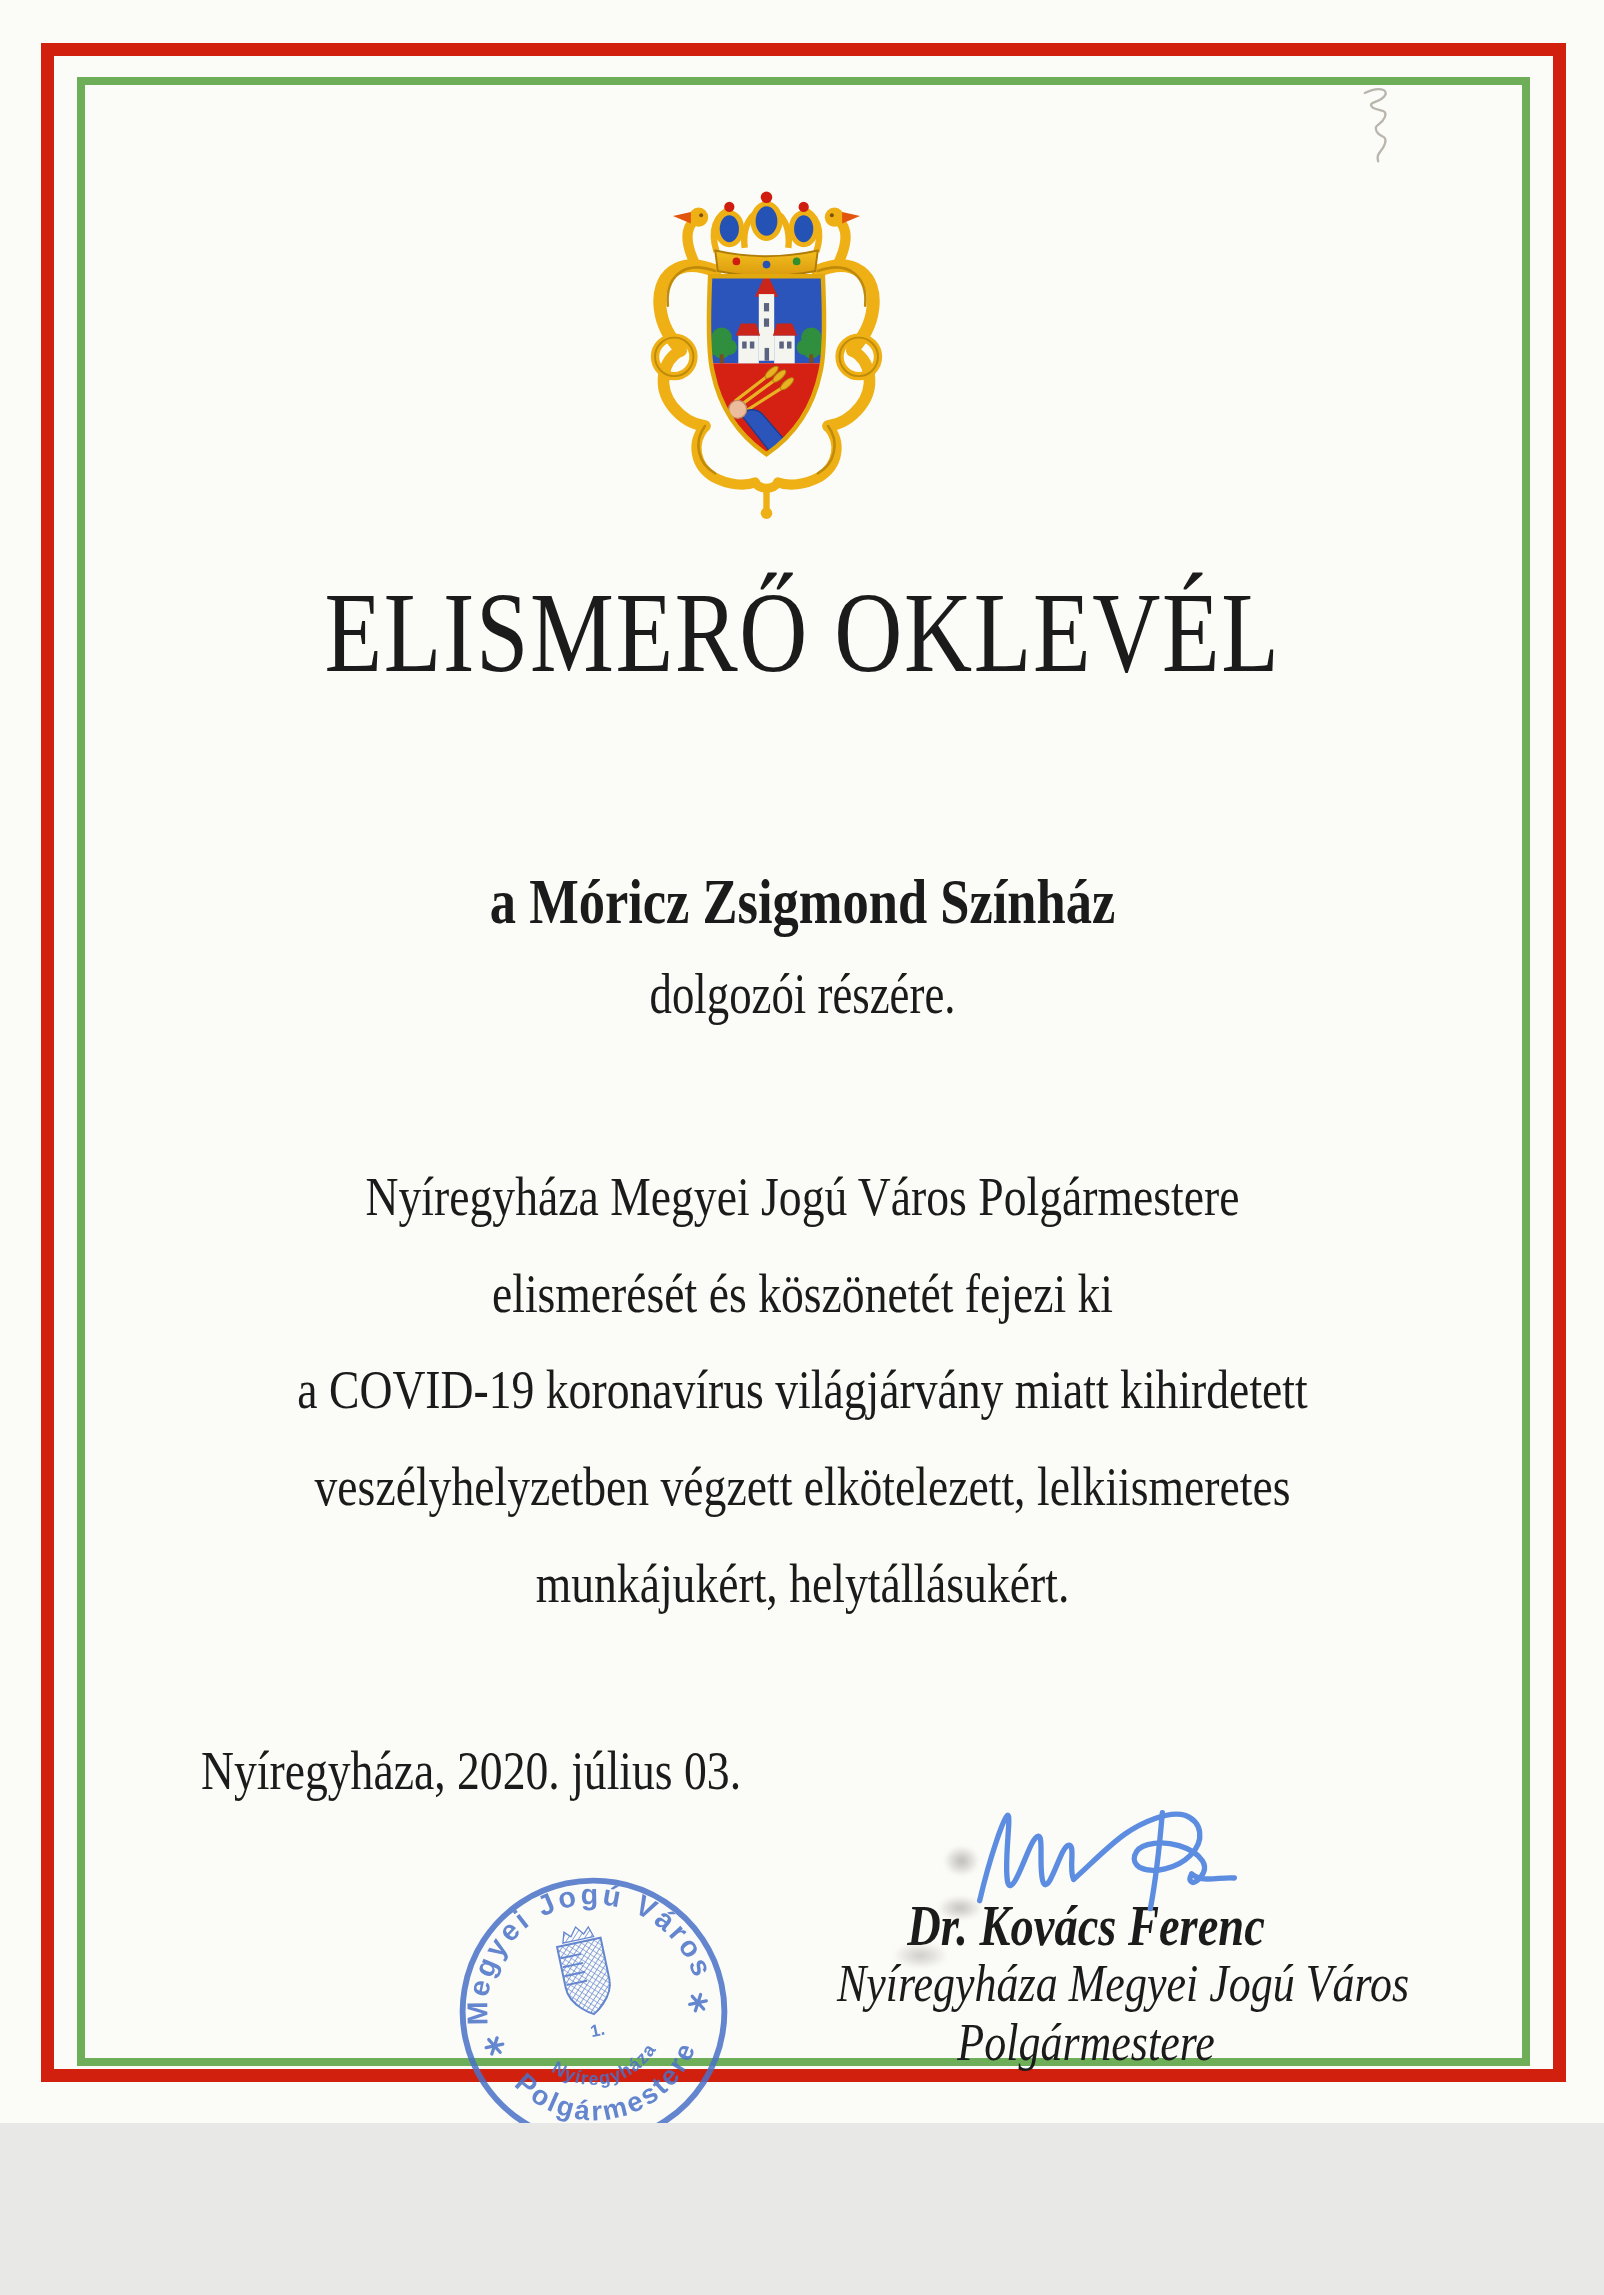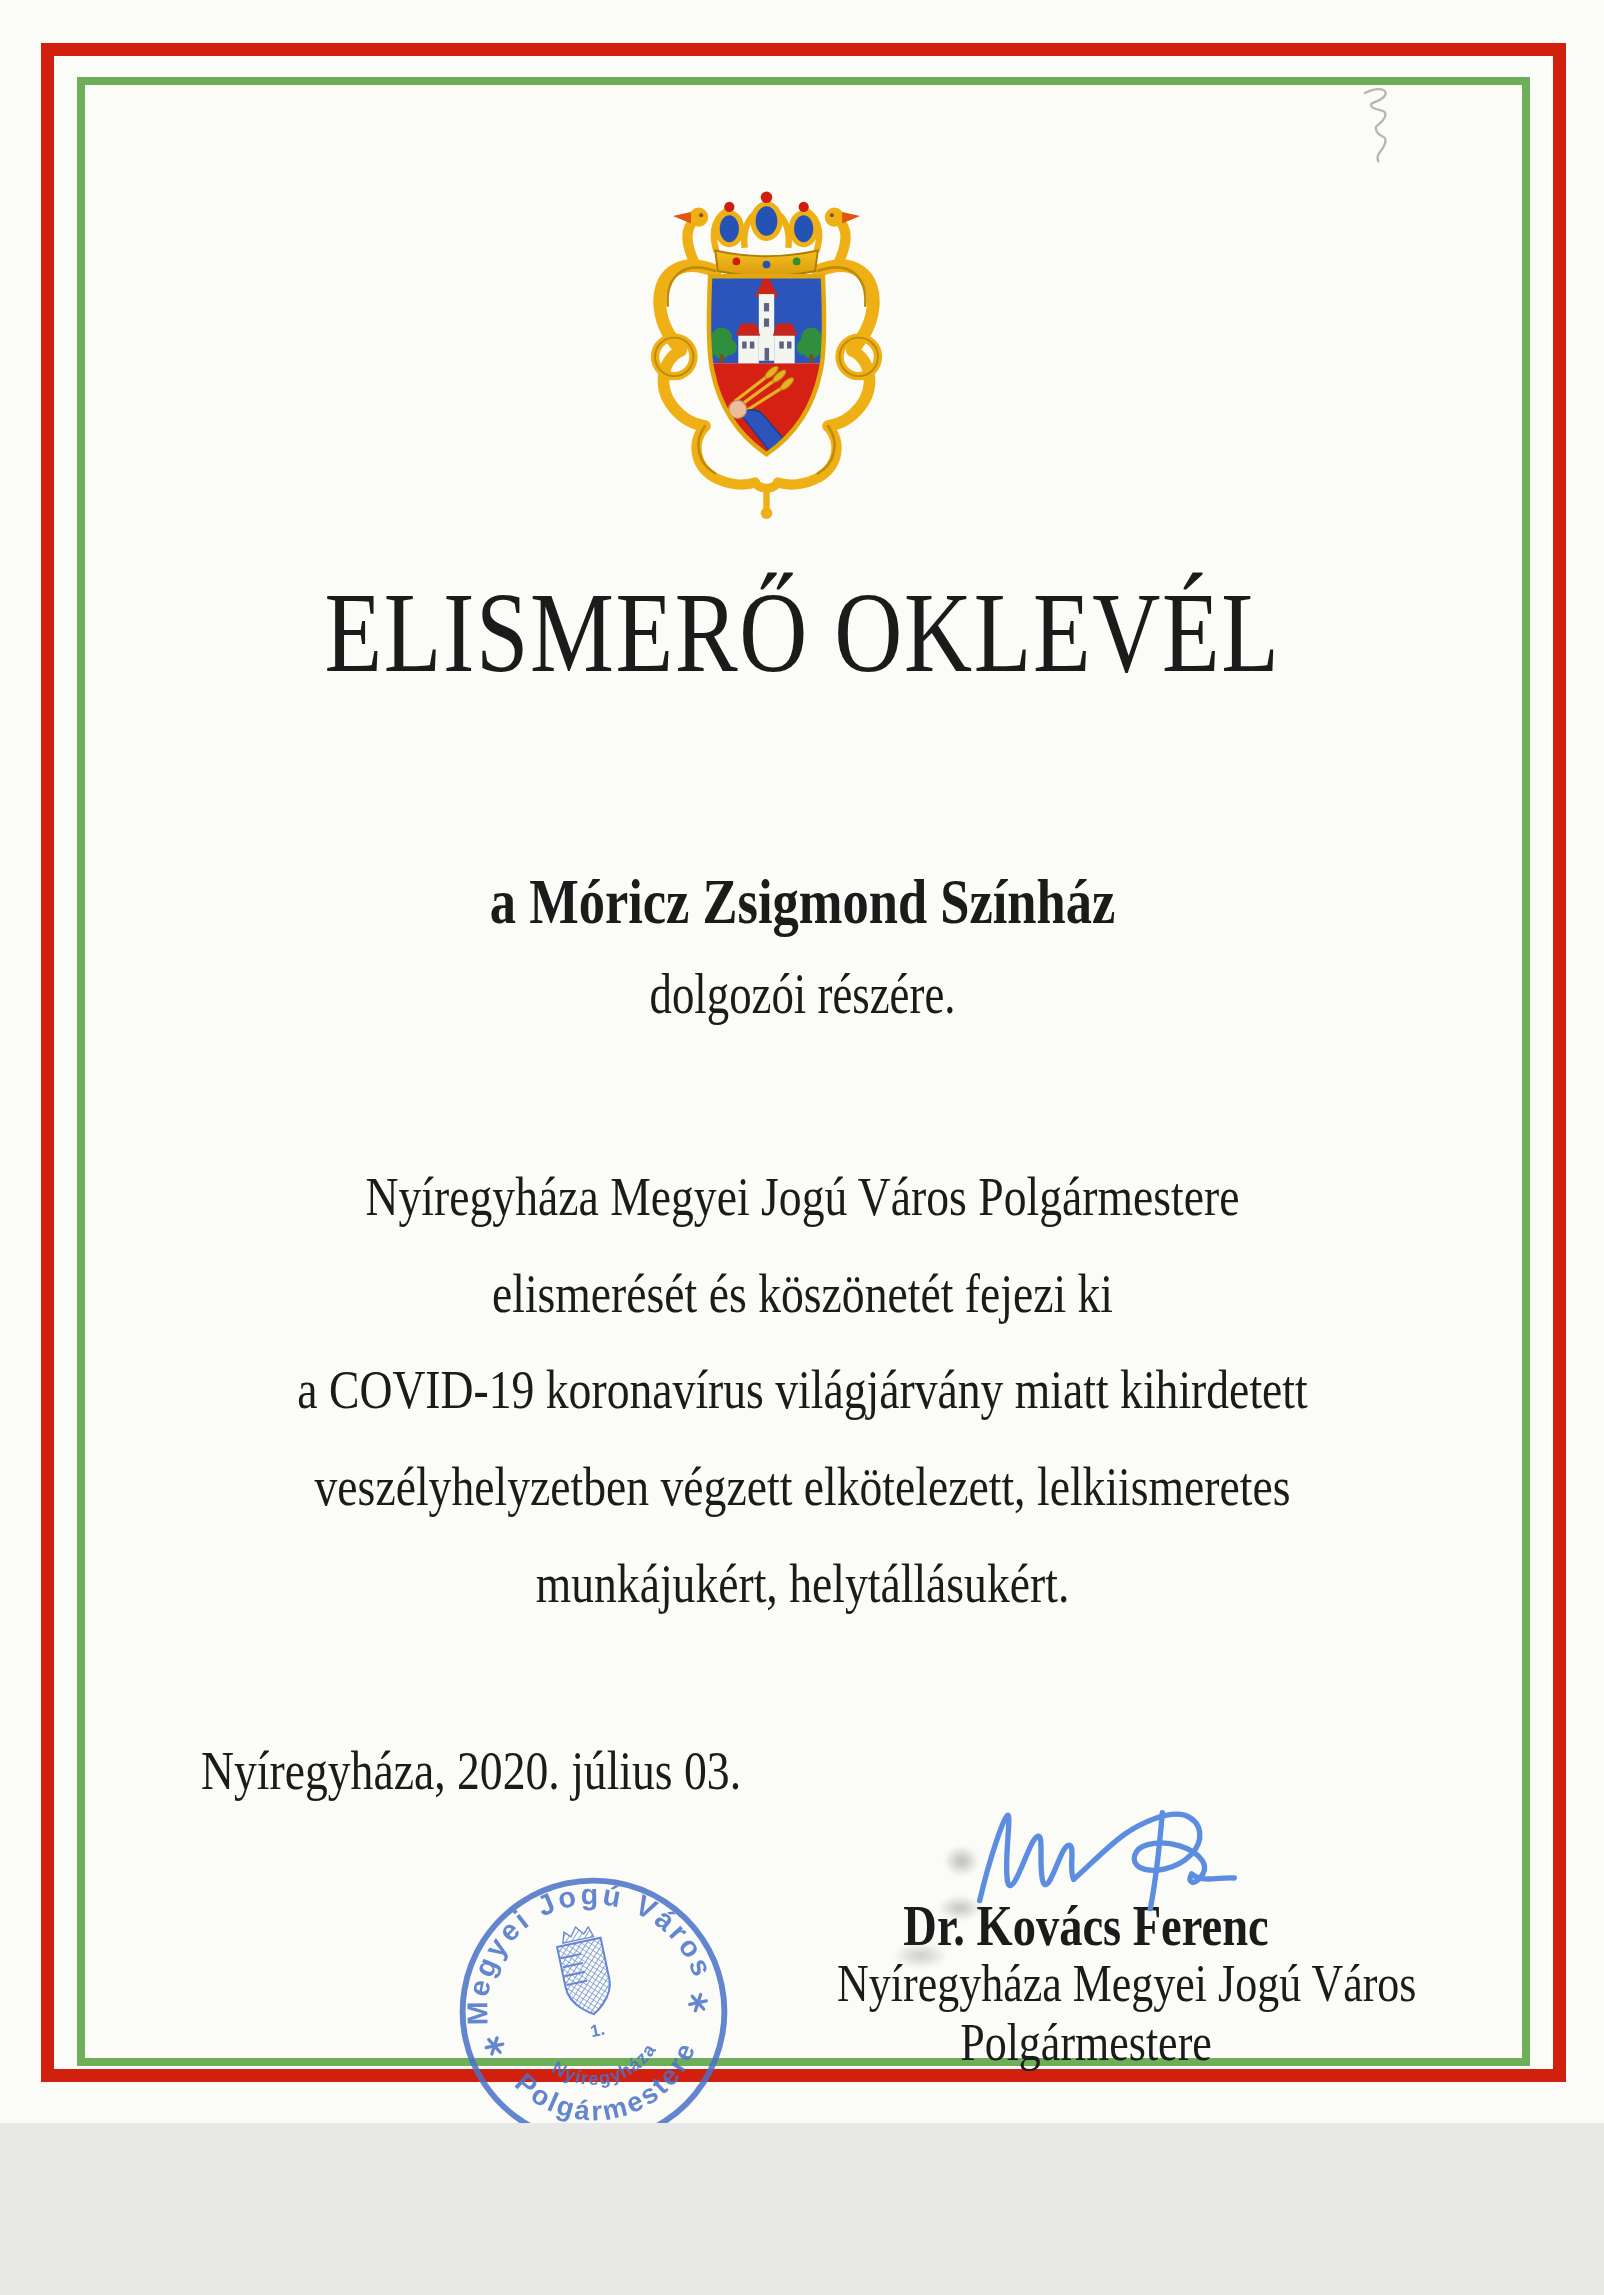--- a/index.html
+++ b/index.html
@@ -33,21 +33,21 @@
   .body-l0 { top:1169px; font-size:55px; transform:scaleX(0.83); }
   .body-l1 { top:1266px; font-size:55px; transform:scaleX(0.83); }
   .body-l2 { top:1362px; font-size:55px; transform:scaleX(0.83); }
   .body-l3 { top:1459px; font-size:55px; transform:scaleX(0.83); }
   .body-l4 { top:1556px; font-size:55px; transform:scaleX(0.83); }
   .date-line {
     position:absolute; left:201px; top:1743px;
     font-size:55px; line-height:1; white-space:nowrap;
     transform:scaleX(0.83); transform-origin:0 50%;
   }
-  .sig-block { position:absolute; left:786px; top:0; width:600px; height:2295px; pointer-events:none; }
+  .sig-block { position:absolute; left:786px; top:0; width:600px; height:2295px; pointer-events:none;font-style:italic; }
   .sig-line { position:absolute; left:0; width:100%; text-align:center; white-space:nowrap;
               line-height:1; transform:scaleX(0.83); transform-origin:50% 50%; }
   .sig-name { top:1898px; font-size:56px; font-weight:bold; }
   .sig-org  { top:1957px; font-size:53px; }
   .sig-role { top:2016px; font-size:53px; }
   .emblem-svg    { position:absolute; left:619px;  top:189px;  width:295px; height:346px; }
   .signature-svg { position:absolute; left:965px; top:1794px; width:280px; height:130px; }
   .stamp-svg     { position:absolute; left:443px;  top:1861px; width:301px; height:301px; }
   .pencil-svg    { position:absolute; left:1346px; top:85px;  width:67px; height:87px; opacity:.8; }
   .smudge { position:absolute; border-radius:50%; filter:blur(2px); }

